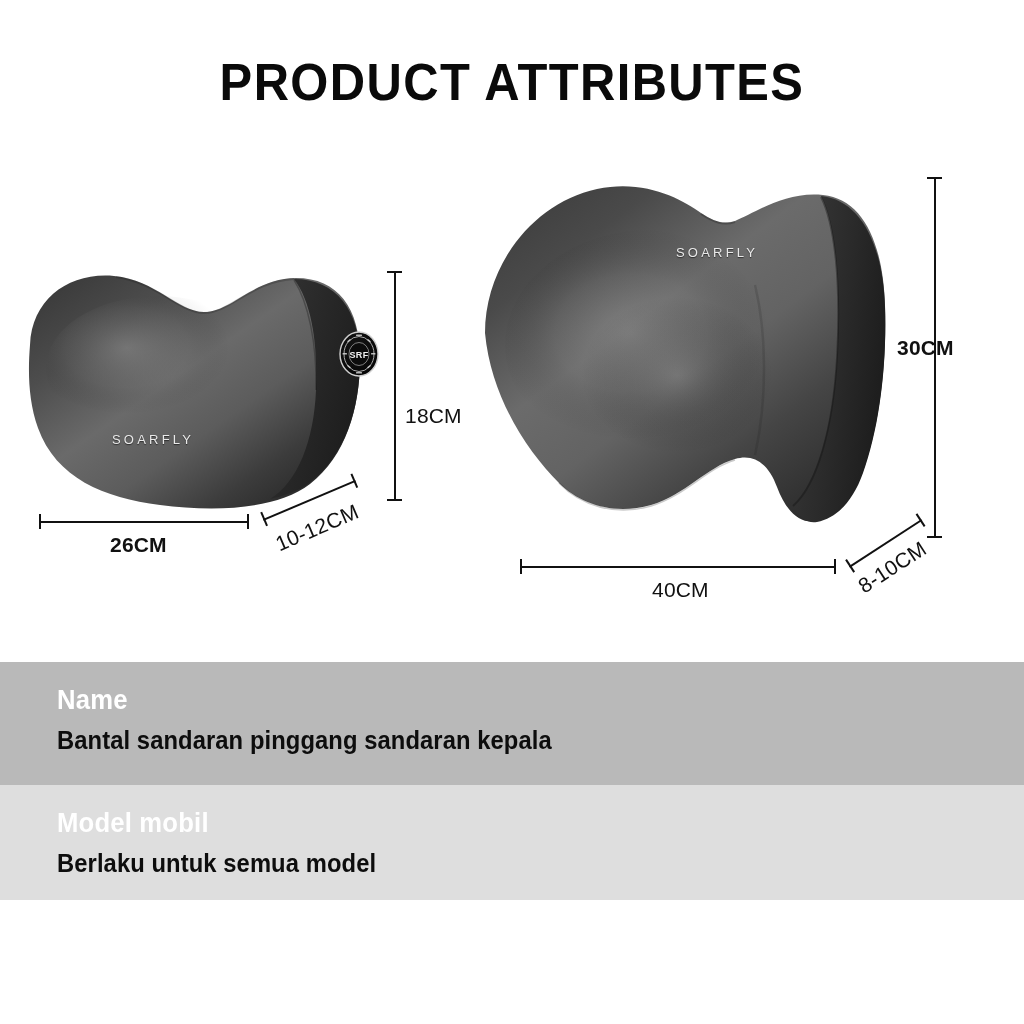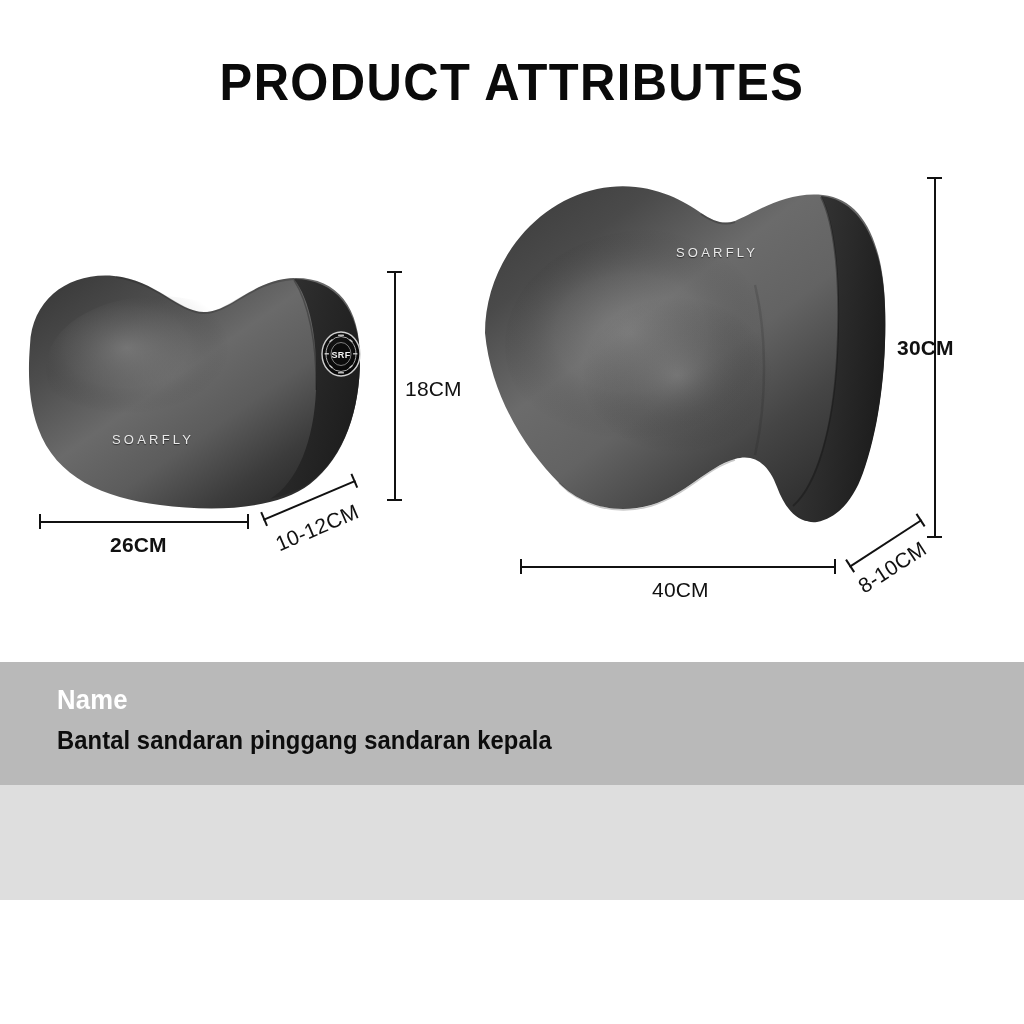--- a/index.html
+++ b/index.html
@@ -83,21 +83,21 @@
   }
   #lumbar-brand {
     left: 676px;
     top: 245px;
     font-size: 13px;
   }
 
   
   #srf-badge {
     position: absolute;
-    left: 320px;
+    left: 338px;
     top: 330px;
     width: 42px;
     height: 48px;
   }
 
   
   .dim-line {
     position: absolute;
     background: #111111;
   }
@@ -261,21 +261,21 @@
         <rect x="9" y="36" width="4" height="1.4" rx="0.6" transform="rotate(40 11 36.7)"></rect>
         <rect x="29" y="36" width="4" height="1.4" rx="0.6" transform="rotate(-40 31 36.7)"></rect>
       </g>
       <text x="21" y="28" text-anchor="middle" font-family="Liberation Sans, sans-serif" font-size="9" font-weight="bold" fill="#f2f2f2" letter-spacing="0.4">SRF</text>
     </svg>
   </div>
 
   <div class="dim-line dim-v" style="left:394px; top:271px; height:229px;"></div>
   <div class="cap cap-h" style="left:387px; top:271px;"></div>
   <div class="cap cap-h" style="left:387px; top:499px;"></div>
-  <div class="dim-label" style="left:405px; top:377px;">18CM</div>
+  <div class="dim-label" style="left:405px; top:404px;">18CM</div>
 
   <div class="dim-line dim-h" style="left:39px; top:521px; width:209px;"></div>
   <div class="cap cap-v" style="left:39px; top:514px;"></div>
   <div class="cap cap-v" style="left:247px; top:514px;"></div>
   <div class="dim-label" style="left:110px; top:533px;font-weight:bold;">26CM</div>
 
   <div class="diag-wrap" style="left:263px; top:519px; transform: rotate(-23deg);">
     <div class="dim-line dim-h" style="width:100px;"></div>
     <div class="cap cap-v" style="left:0px; top:-7px;"></div>
     <div class="cap cap-v" style="left:98px; top:-7px;"></div>
@@ -366,16 +366,20 @@
 <div id="spec-panel">
 
   <div class="spec-row dark r1">
     <div class="spec-col first">
       <div class="spec-label">Name</div>
       <div class="spec-value">Bantal sandaran pinggang sandaran kepala</div>
     </div>
   </div>
 
   <div class="spec-row light r2">
+    <div class="spec-col first">
+      <div class="spec-label">Model mobil</div>
+      <div class="spec-value">Berlaku untuk semua model</div>
+    </div>
   </div>
 
 
 </div>
 
 </body></html>

